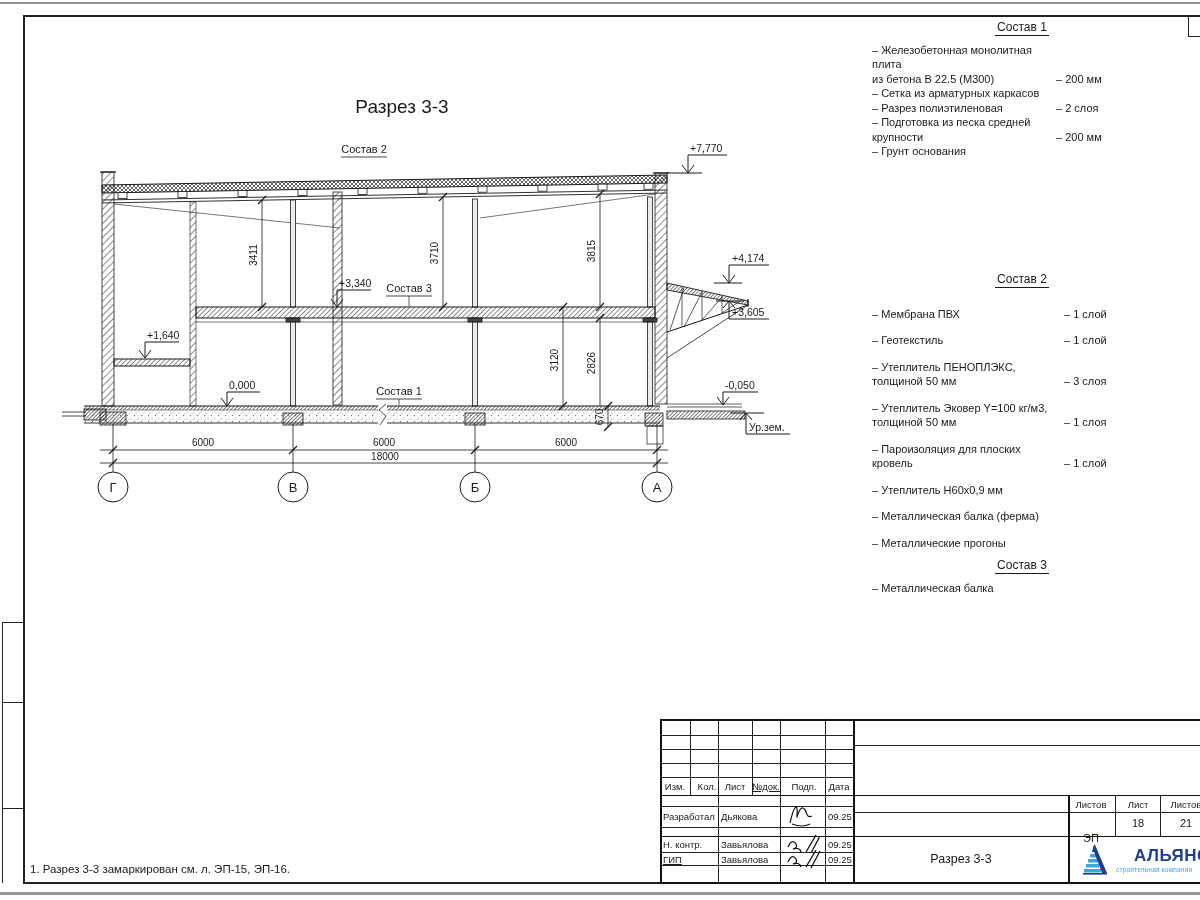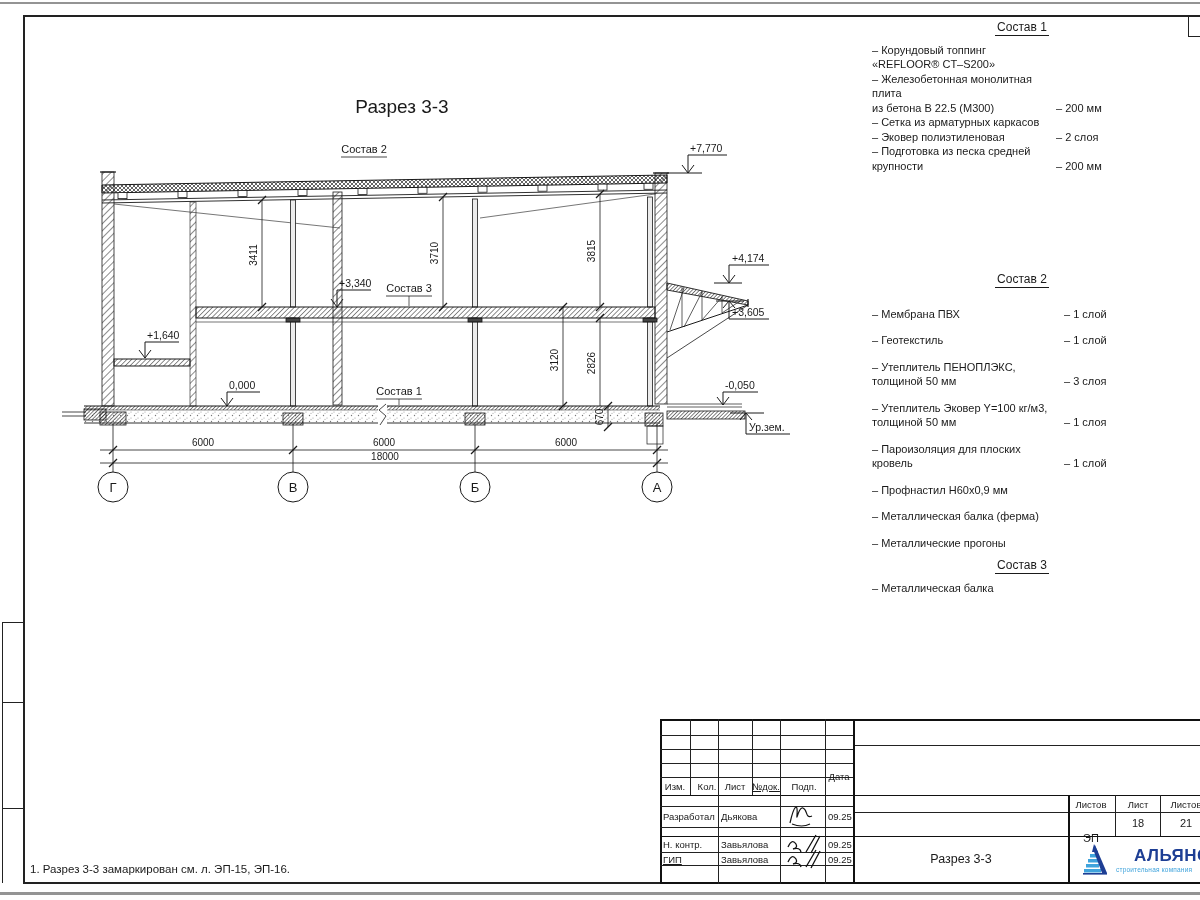--- a/index.html
+++ b/index.html
@@ -299,41 +299,41 @@
     <line x1="409" y1="296" x2="409" y2="306" stroke-width="0.7"></line>
     <text class="t-call" x="399" y="395" text-anchor="middle">Состав 1</text>
     <line x1="376" y1="399" x2="422" y2="399" stroke-width="0.8"></line>
     <line x1="399" y1="399" x2="399" y2="405" stroke-width="0.7"></line>
   </g>
 </svg>
 
 <div class="spec" id="spec1" style="left:872px;top:20px;">
   <div class="spec-title"><span>Состав 1</span></div>
   <div class="spec-item">
-      <span class="n">– Корундовый топпинг «REFLOOR® CT–S200»</span>
-      <span class="q"></span>
-    </div>
-  <div class="spec-item">
       <span class="n">– Железобетонная монолитная плита
 из бетона В 22.5 (М300)</span>
       <span class="q">– 200 мм</span>
     </div>
   <div class="spec-item">
       <span class="n">– Сетка из арматурных каркасов</span>
       <span class="q"></span>
     </div>
   <div class="spec-item">
-      <span class="n">– Эковер полиэтиленовая</span>
+      <span class="n">– Разрез полиэтиленовая</span>
       <span class="q">– 2 слоя</span>
     </div>
   <div class="spec-item">
       <span class="n">– Подготовка из песка средней
 крупности</span>
       <span class="q">– 200 мм</span>
     </div>
+  <div class="spec-item">
+      <span class="n">– Грунт основания</span>
+      <span class="q"></span>
+    </div>
 </div>
 
 <div class="spec" id="spec2" style="left:872px;top:272px;">
   <div class="spec-title"><span>Состав 2</span></div>
   <div class="spec-item">
       <span class="n">– Мембрана ПВХ</span>
       <span class="q">– 1 слой</span>
     </div>
   <div class="spec-item">
       <span class="n">– Геотекстиль</span>
@@ -347,21 +347,21 @@
   <div class="spec-item">
       <span class="n">– Утеплитель Эковер Y=100 кг/м3,
 толщиной 50 мм</span>
       <span class="q">– 1 слоя</span>
     </div>
   <div class="spec-item">
       <span class="n">– Пароизоляция для плоских кровель</span>
       <span class="q">– 1 слой</span>
     </div>
   <div class="spec-item">
-      <span class="n">– Профнастил Н60х0,9 мм</span>
+      <span class="n">– Утеплитель Н60х0,9 мм</span>
       <span class="q"></span>
     </div>
   <div class="spec-item">
       <span class="n">– Металлическая балка (ферма)</span>
       <span class="q"></span>
     </div>
   <div class="spec-item">
       <span class="n">– Металлические прогоны</span>
       <span class="q"></span>
     </div>
@@ -404,21 +404,21 @@
   <div class="vl thick" style="left:193px;top:0;height:165px;width:2px;"></div>
   <div class="vl thick" style="left:408px;top:76px;height:89px;width:2px;"></div>
   <div class="vl" style="left:455px;top:76px;height:41px;"></div>
   <div class="vl" style="left:500px;top:76px;height:41px;"></div>
 
   <span class="txt ctr" style="left:15px;top:62px;">Изм.</span>
   <span class="txt ctr" style="left:35px;top:62px;margin-left:12px;">Кол.</span>
   <span class="txt ctr" style="left:75px;top:62px;">Лист</span>
   <span class="txt ctr" style="left:106px;top:62px;text-decoration:underline;">№док.</span>
   <span class="txt ctr" style="left:144px;top:62px;">Подп.</span>
-  <span class="txt ctr" style="left:179px;top:52px;">Дата</span>
+  <span class="txt ctr" style="left:179px;top:62px;">Дата</span>
 
   <span class="txt" style="left:3px;top:92px;">Разработал</span>
   <span class="txt" style="left:61px;top:92px;">Дьякова</span>
   <span class="txt" style="left:168px;top:92px;">09.25</span>
   <span class="txt" style="left:3px;top:120px;">Н. контр.</span>
   <span class="txt" style="left:61px;top:120px;">Завьялова</span>
   <span class="txt" style="left:168px;top:120px;">09.25</span>
   <span class="txt" style="left:3px;top:135px;text-decoration:underline;">ГИП</span>
   <span class="txt" style="left:61px;top:135px;">Завьялова</span>
   <span class="txt" style="left:168px;top:135px;">09.25</span>

